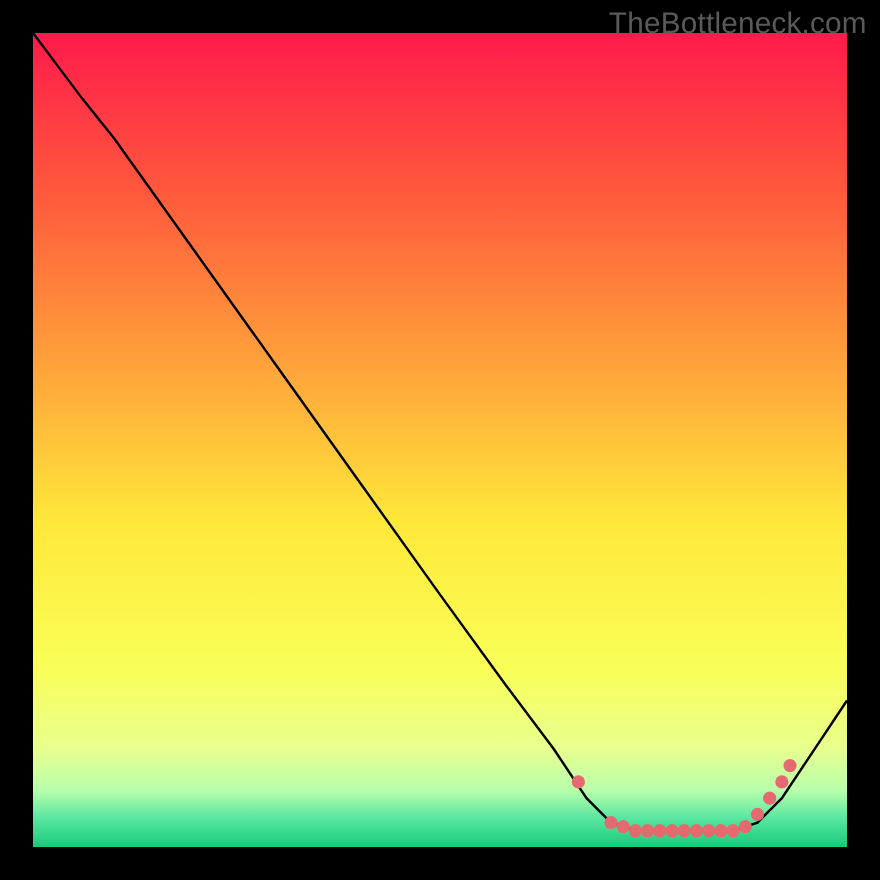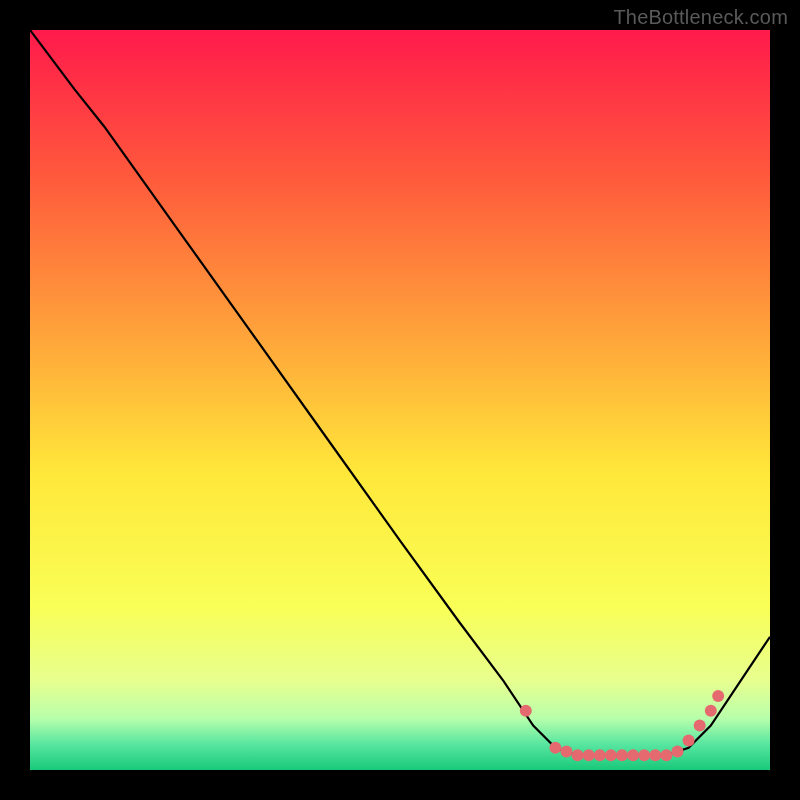--- a/index.html
+++ b/index.html
@@ -15,21 +15,21 @@
     position: relative;
     width: 800px;
     height: 800px;
     background: #000;
   }
   .watermark {
     position: absolute;
     top: 6px;
     right: 12px;
     color: #5a5a5a;
-    font-size: 20px;
+    font-size: 27px;
     font-weight: 500;
     letter-spacing: 0.2px;
     z-index: 5;
   }
   .plot {
     position: absolute;
     left: 30px;
     top: 30px;
     width: 740px;
     height: 740px;

